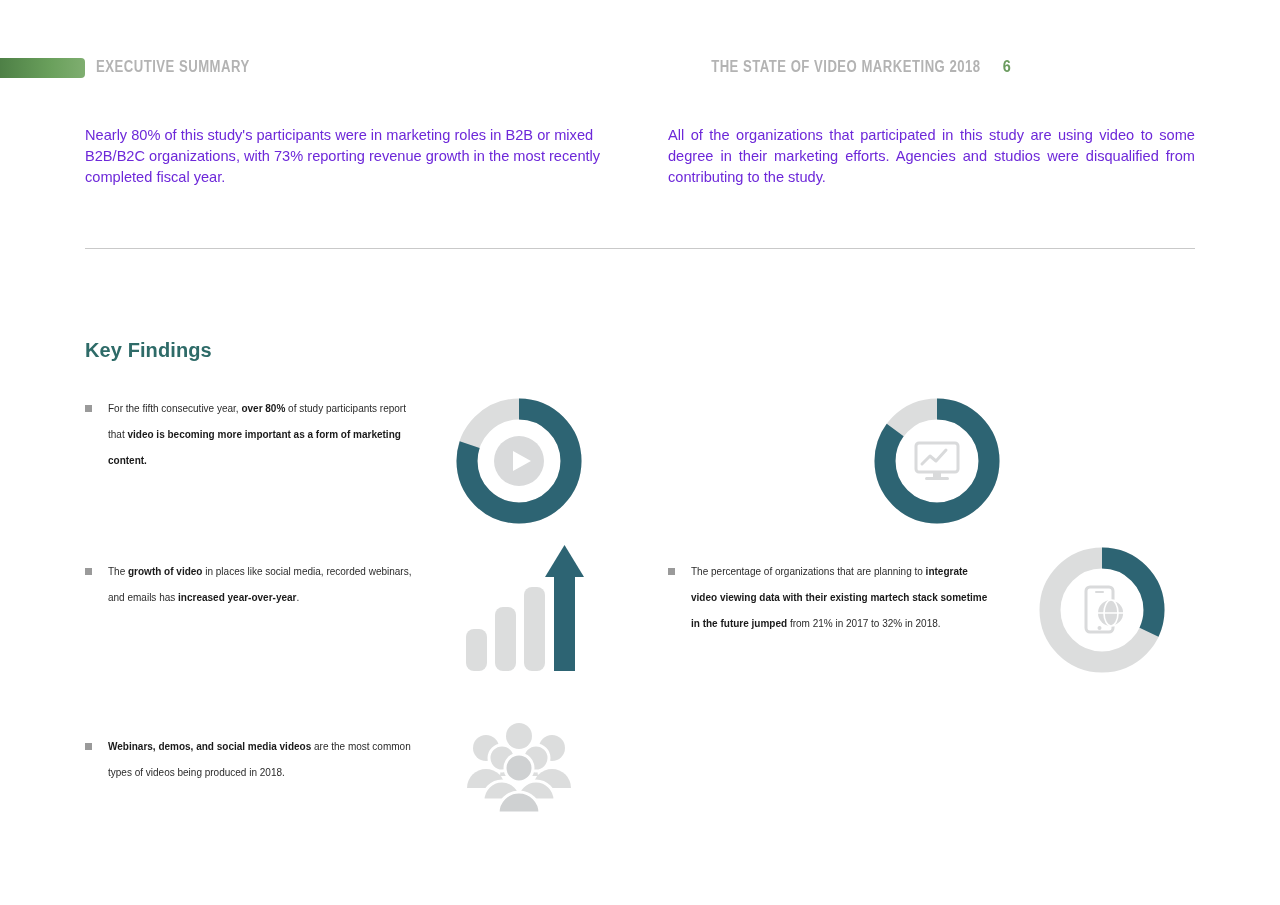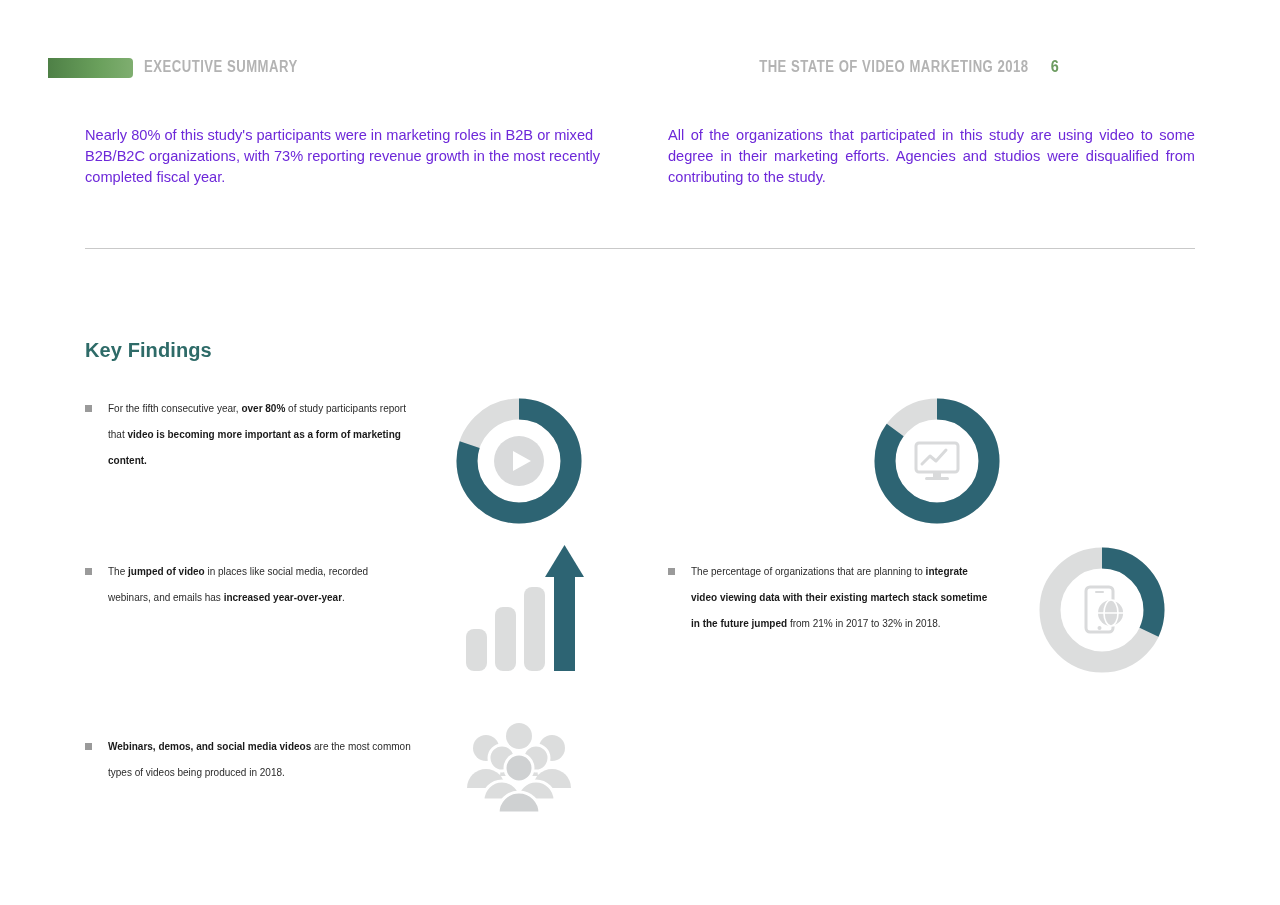--- a/index.html
+++ b/index.html
@@ -19,21 +19,20 @@
     background: #ffffff;
   }
 
   
   .header {
     position: absolute;
     top: 56px;
     left: 0;
     width: 1096px;
     height: 28px;
-    margin-left: 48px;
   }
 
   .header-bar {
     position: absolute;
     left: 0;
     top: 2px;
     width: 85px;
     height: 20px;
     border-radius: 0 4px 4px 0;
     background: linear-gradient(90deg, #4e8046 0%, #6aa05c 60%, #7fae70 100%);
@@ -242,21 +241,21 @@
         </div>
       </div>
 
     </div>
 
     <div class="finding-row row-2">
 
       <div class="finding">
         <div class="finding-text-wrap">
           <span class="bullet-marker"></span>
-          <div class="finding-text"><span>The </span><b>jumped of video</b><span> in places like social media, recorded webinars, and emails has </span><b>increased year-over-year</b><span>.</span></div>
+          <div class="finding-text"><span>The </span><b>growth of video</b><span> in places like social media, recorded webinars, and emails has </span><b>increased year-over-year</b><span>.</span></div>
         </div>
         <div class="finding-icon icon-shift-up2">
           <svg width="130" height="140" viewBox="0 0 130 140">
             <rect x="12" y="90" width="21" height="42" rx="8" fill="#dcdddd"></rect>
             <rect x="41" y="68" width="21" height="64" rx="8" fill="#dcdddd"></rect>
             <rect x="70" y="48" width="21" height="84" rx="8" fill="#dcdddd"></rect>
             <rect x="100" y="32" width="21" height="100" fill="#2d6473"></rect>
             <polygon points="110.5,6 130,38 91,38" fill="#2d6473"></polygon>
           </svg>
         </div>

